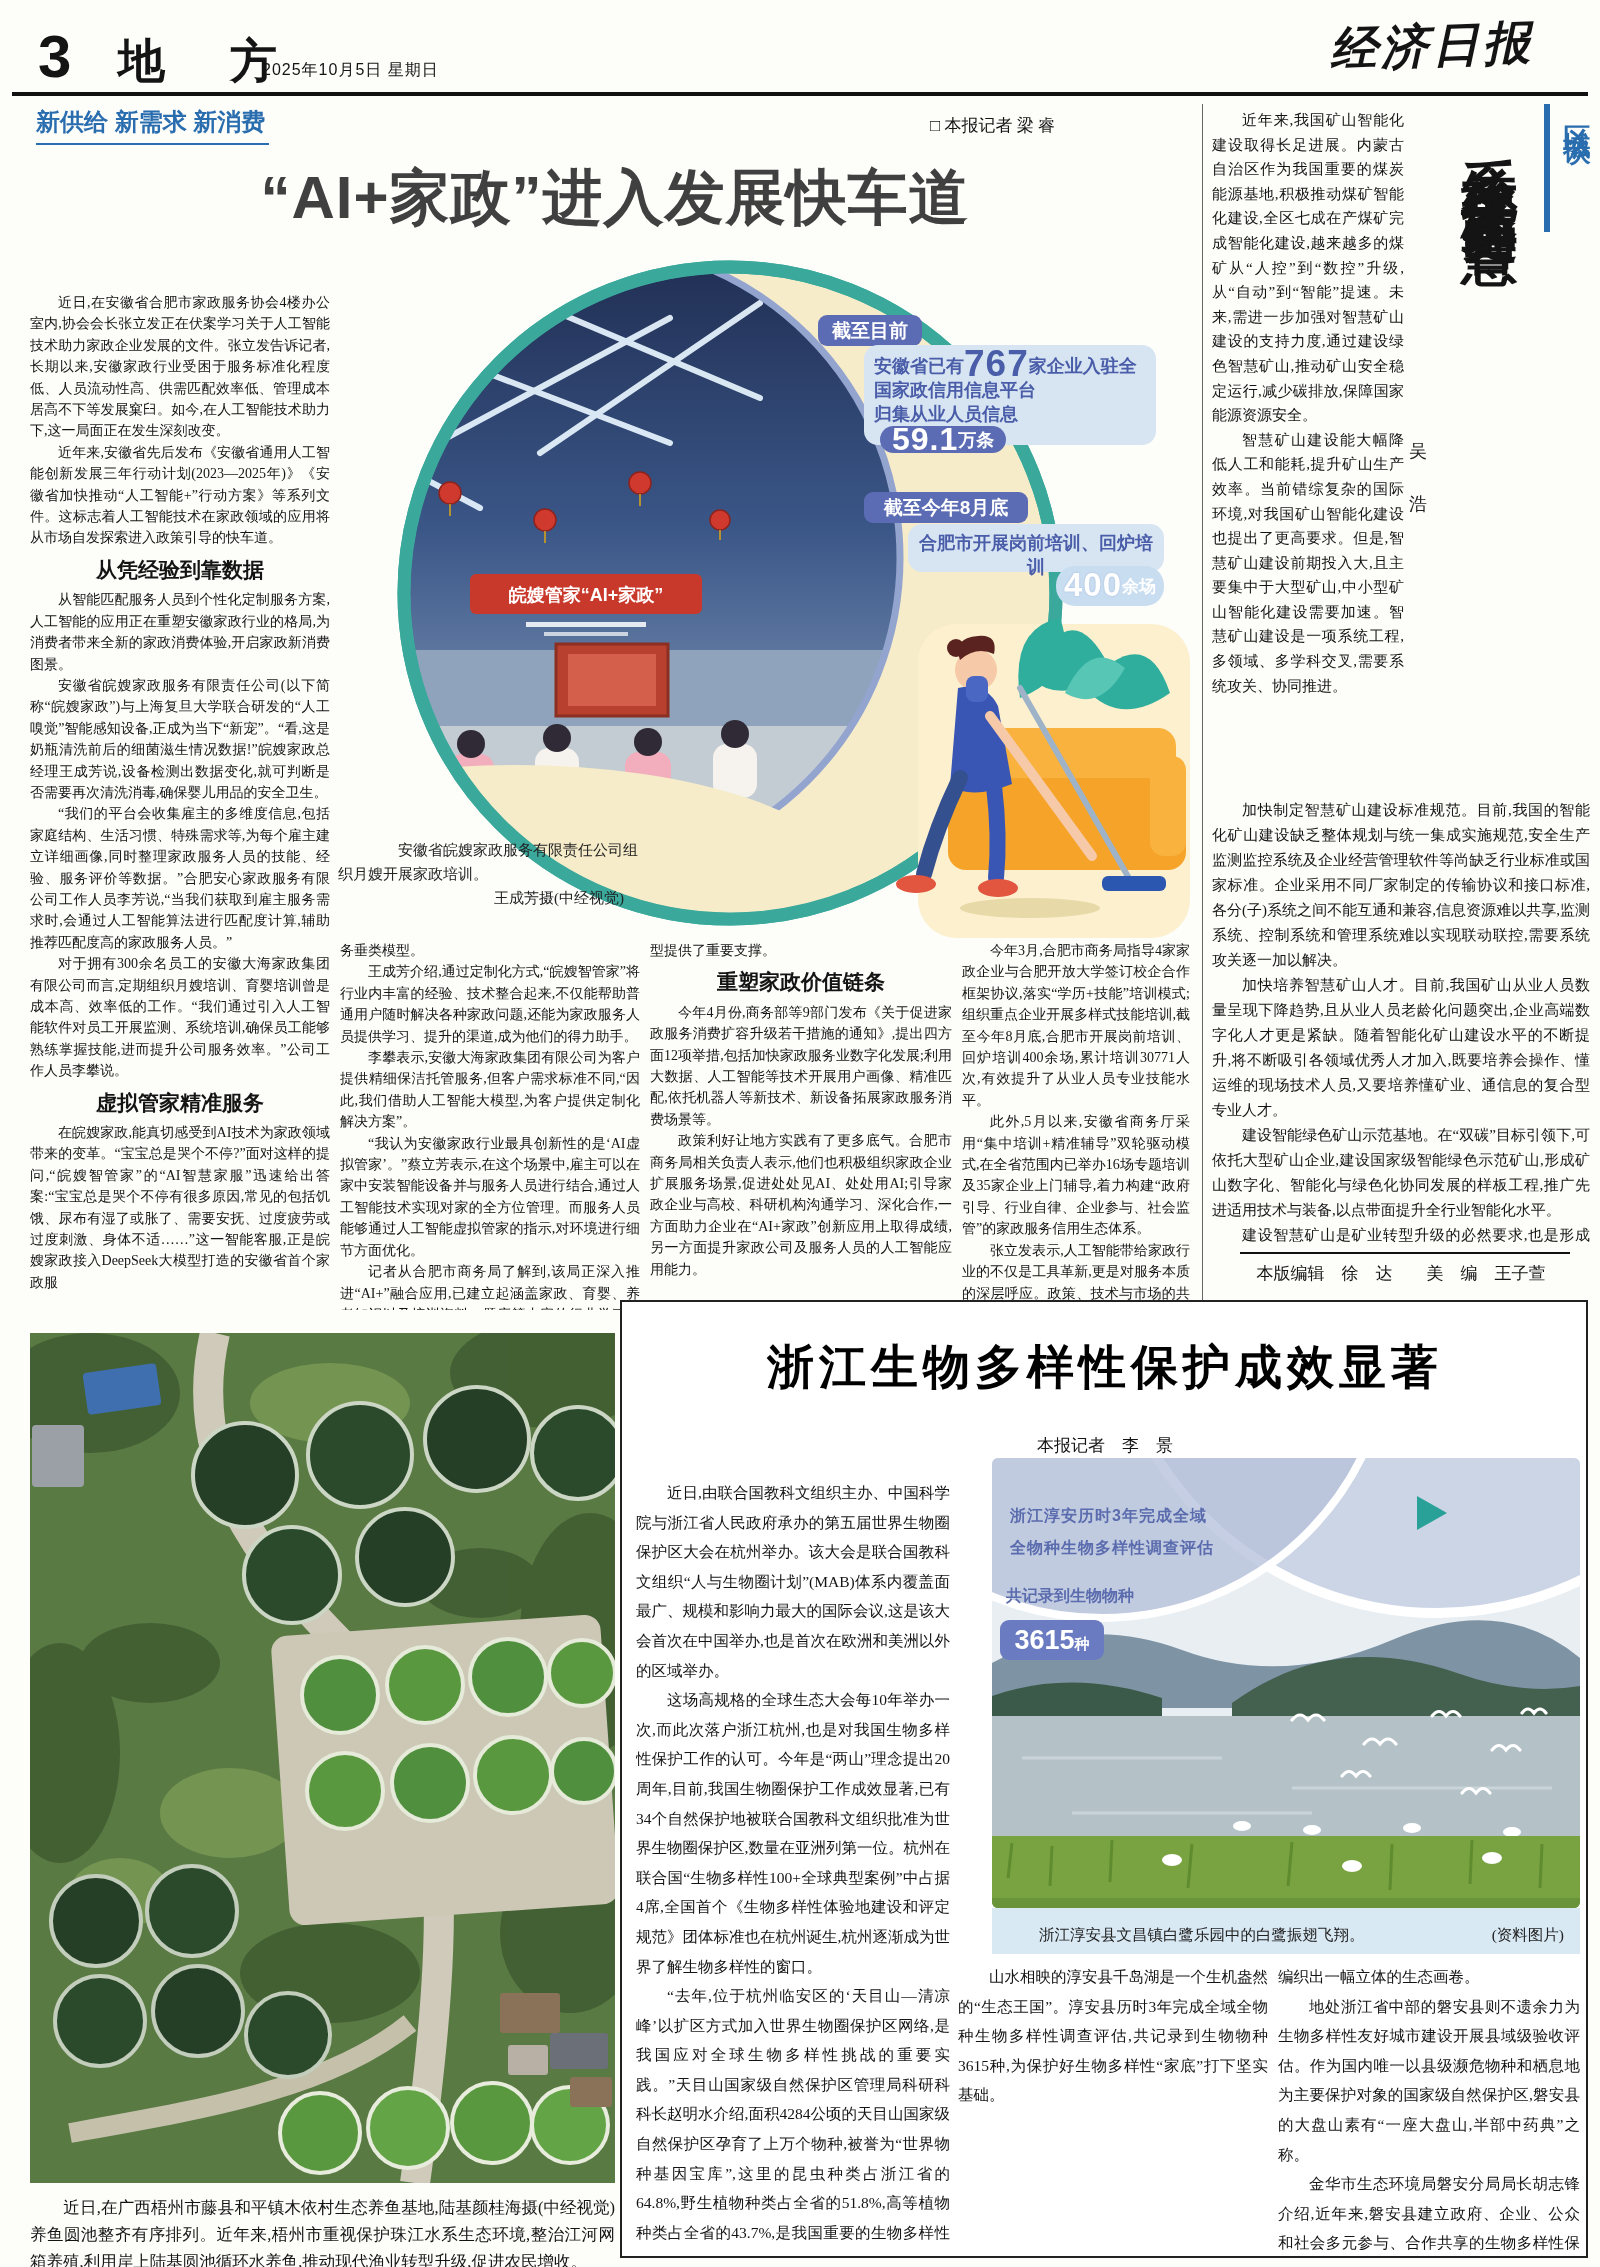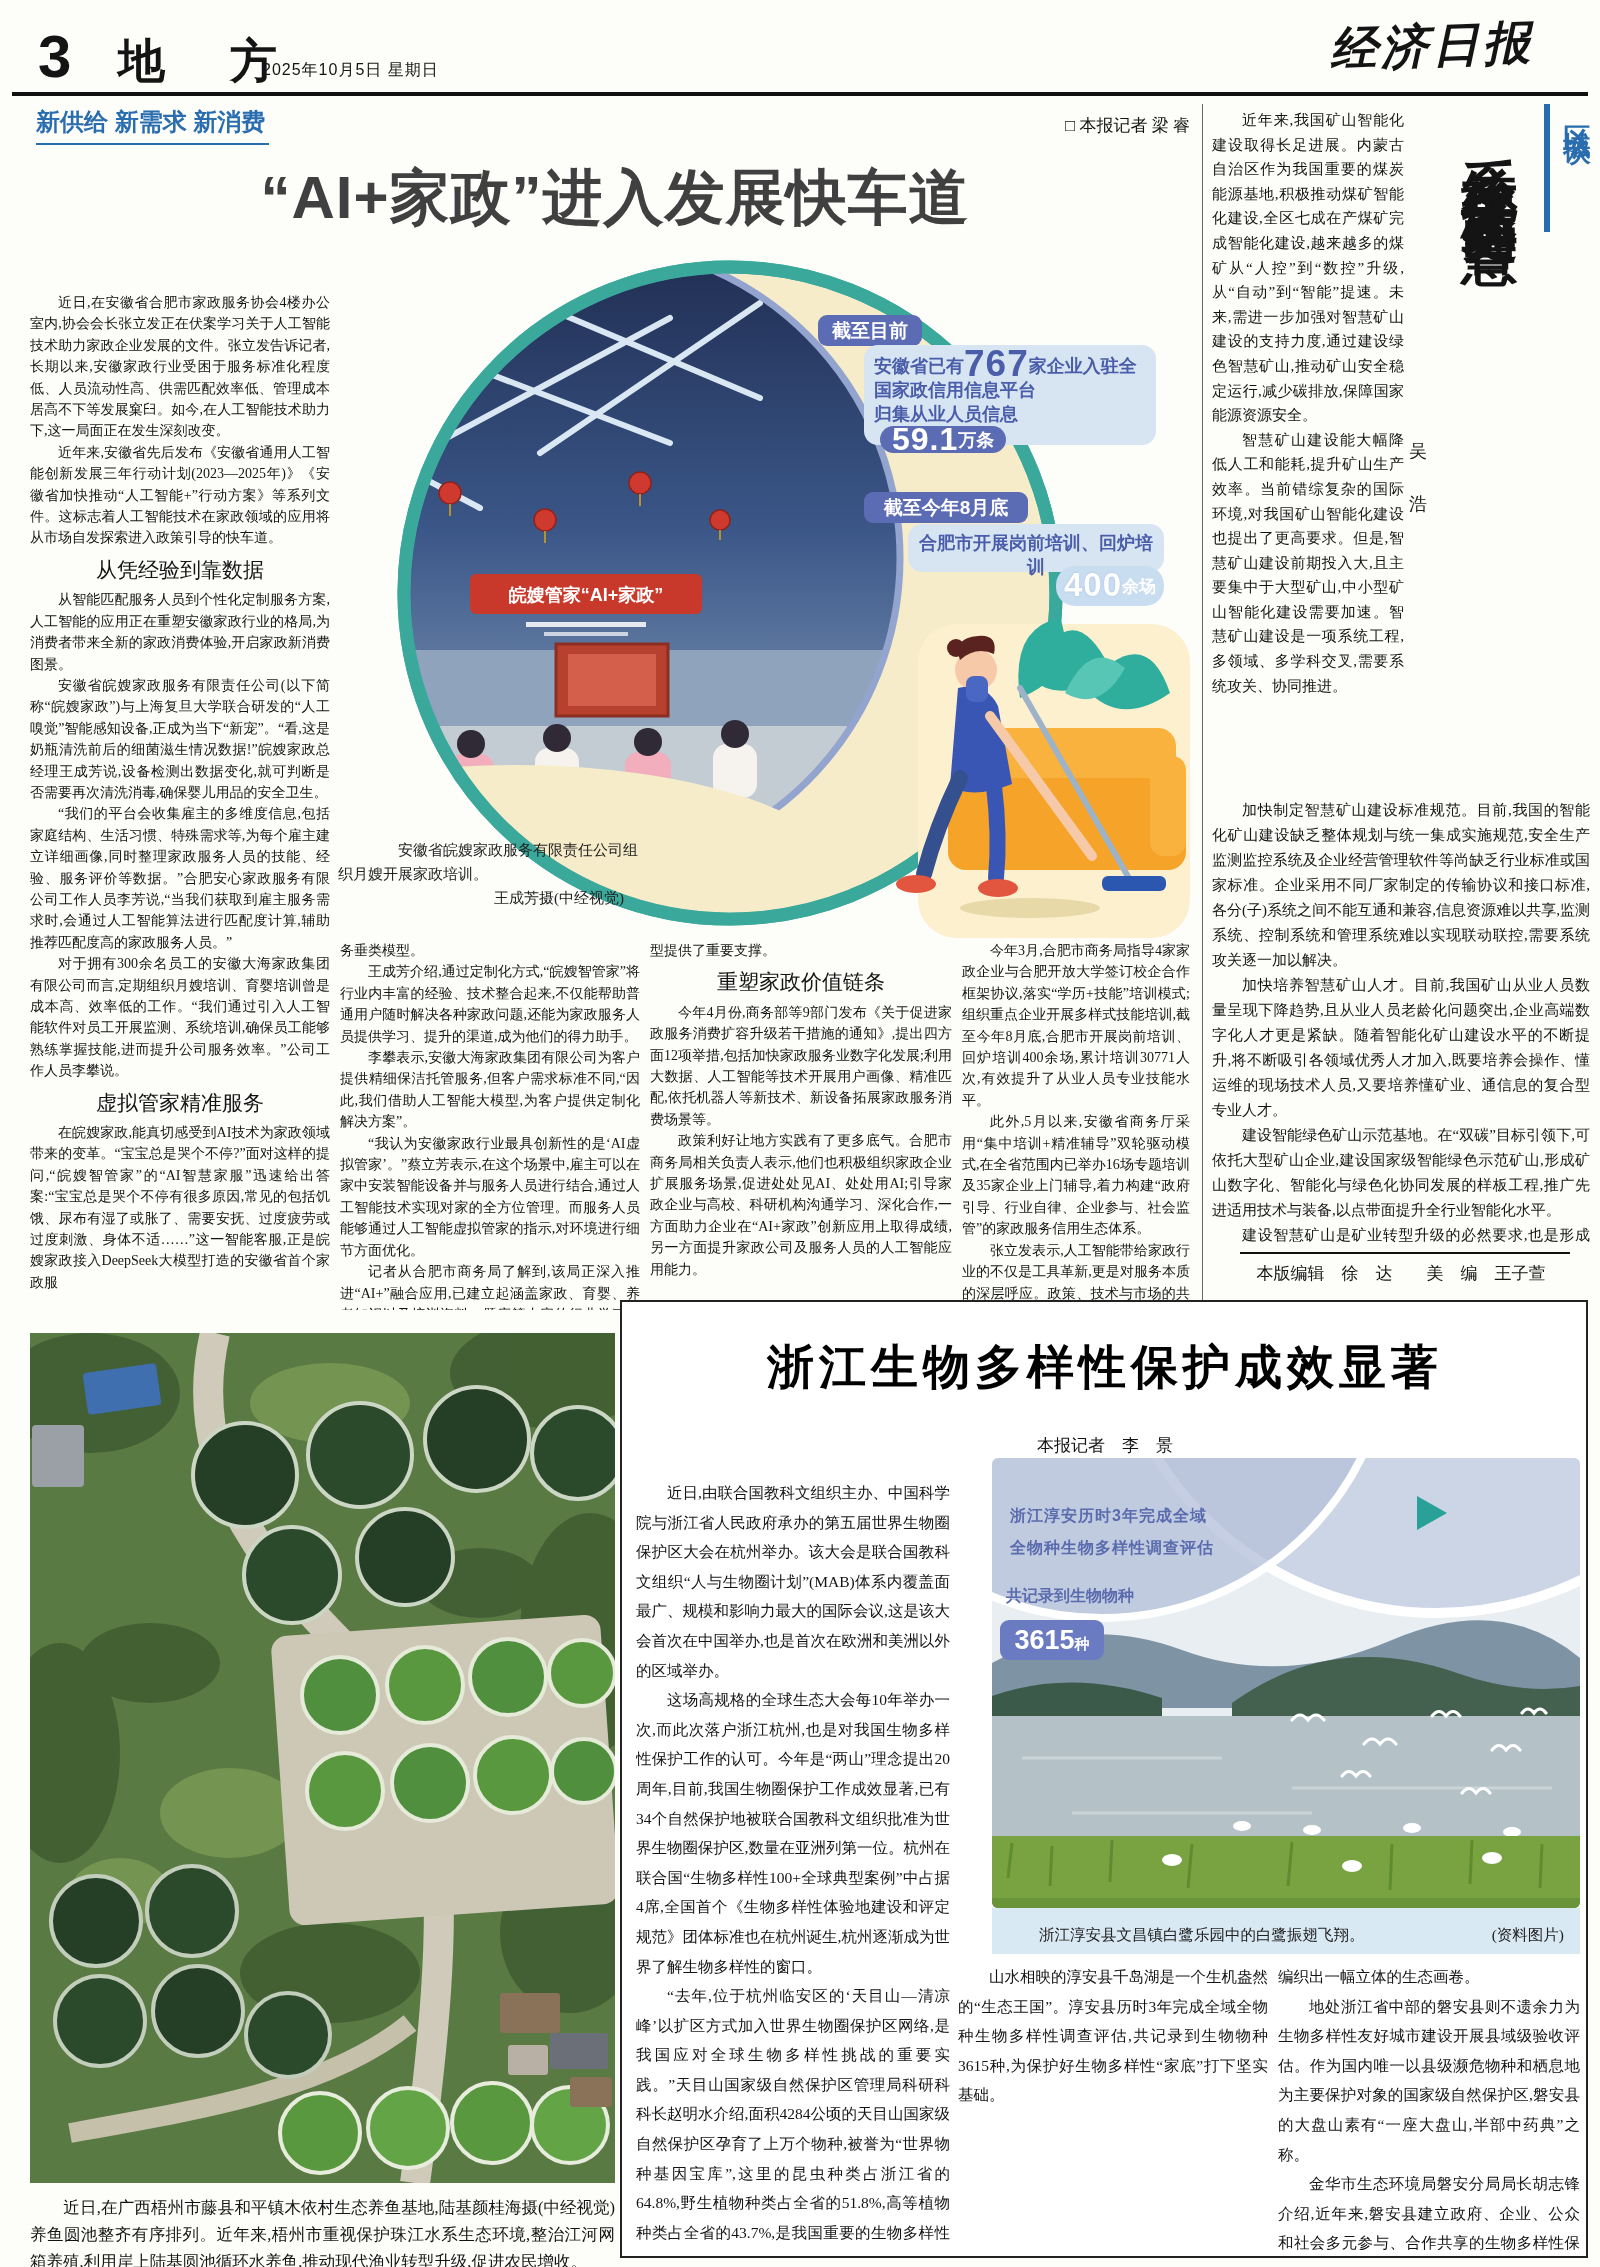--- a/index.html
+++ b/index.html
@@ -9,27 +9,27 @@
 
 .pageno{left:38px;top:22px;font-size:60px;font-weight:900;font-family:"Liberation Sans",sans-serif}
 .section{left:118px;top:30px;font-size:47px;font-weight:900;letter-spacing:26px;font-family:"Liberation Sans",sans-serif}
 .date{left:262px;top:60px;font-size:16px;letter-spacing:1px;font-family:"Liberation Sans",sans-serif}
 .masthead{left:1330px;top:14px;width:250px;font-size:47px;font-weight:900;font-style:italic;
  letter-spacing:4px;transform:rotate(-2deg);font-family:"Liberation Serif",serif}
 .hrule{left:12px;top:92px;width:1576px;height:4px;background:#111}
 
 .kicker{left:36px;top:106px;font-size:24px;font-weight:bold;color:#2a6daf;
  border-bottom:2px solid #2a6daf;padding:0 4px 5px 0;font-family:"Liberation Sans",sans-serif}
-.byline-main{left:930px;top:114px;width:260px;text-align:right;font-size:17px}
+.byline-main{left:930px;top:114px;width:260px;font-size:17px}
 .headline{left:40px;top:144px;width:1150px;height:112px;line-height:108px;text-align:center;
  font-size:60px;font-weight:900;letter-spacing:1px;font-family:"Liberation Sans",sans-serif;color:#404040}
 .colbody{text-align:justify;font-size:14px;line-height:21.4px;overflow:hidden}
 .colbody p{text-indent:2em;margin:0}
 .colbody p.cont{text-indent:0}
-.colbody h4{text-align:center;font-size:21px;font-weight:400;margin:10px 0 9px;
+.colbody h4{text-align:center;font-size:21px;font-weight:700;margin:10px 0 9px;
  font-family:"Liberation Sans",sans-serif}
 .col1{left:30px;top:292px;width:300px;height:1018px}
 .col2{left:340px;top:940px;width:300px;height:370px}
 .col3{left:650px;top:940px;width:302px;height:370px}
 .col4{left:962px;top:940px;width:228px;height:370px}
 
 .fig{left:330px;top:258px;width:860px;height:680px}
 .fig-caption{left:338px;top:838px;width:300px;font-size:15px;line-height:24px;color:#222}
 .fig-caption .cap{text-indent:2em;display:block}
 .fig-caption .credit{display:block;text-align:right;padding-right:14px}

